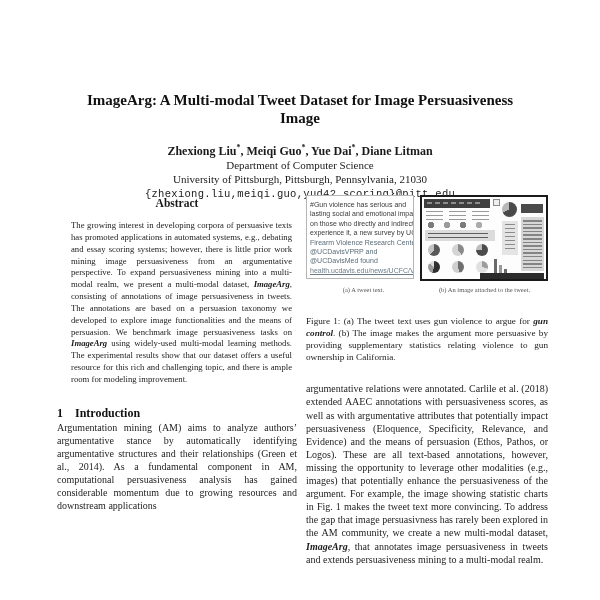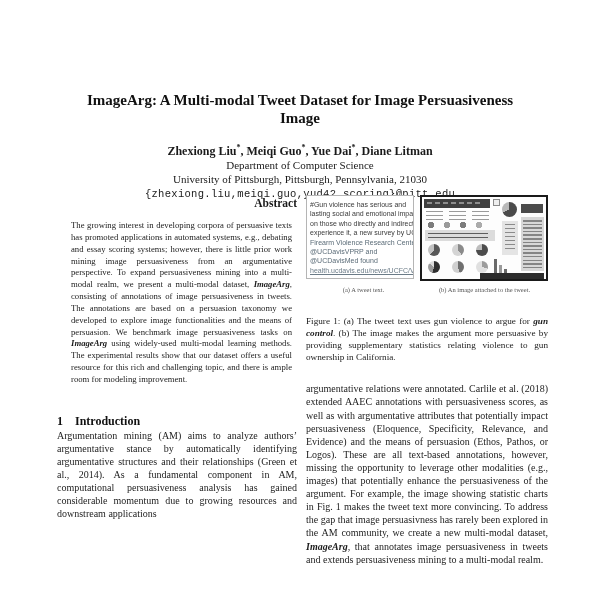--- a/index.html
+++ b/index.html
@@ -12,23 +12,23 @@
   
   .head { position:absolute; top:60px; left:0; right:0; text-align:center;margin-top:32px; }
   .title { font-size:15px; font-weight:bold; line-height:17.5px; color:#111; }
   .authors { margin-top:16px; font-size:12px; font-weight:bold; }
   .authors sup { font-size:8px; }
   .affil { font-size:11px; line-height:13.5px; }
   .email { margin-top:2px; font-family:"Liberation Mono","DejaVu Sans Mono",monospace; font-size:10.5px; letter-spacing:.3px; }
   
   .col-left  { position:absolute; left:57px;  top:197px; width:240px; }
   .col-right { position:absolute; left:306px; top:195px; width:242px; }
-  .abstract-heading { text-align:right; font-weight:bold; font-size:11.5px; margin-bottom:11px; }
+  .abstract-heading { text-align:center; font-weight:bold; font-size:11.5px; margin-bottom:11px; }
   .abstract-body { margin:0 5px 0 14px; font-size:8.7px; line-height:11.85px; text-align:justify; color:#1c1c1c; }
-  .section-heading { margin-top:28px; font-size:12px; font-weight:bold; color:#111; }
+  .section-heading { margin-top:20px; font-size:12px; font-weight:bold; color:#111; }
   .section-heading .num { margin-right:12px; }
   .body-par { font-size:10px; line-height:13.1px; text-align:justify; color:#1c1c1c; }
   .ital { font-style:italic;font-weight:bold; }
   
   .figure { position:relative; width:242px; }
   .fig-row { display:flex; align-items:flex-start; }
   .tweetbox {
     width:108px; height:84px; border:1px solid #b5b5b5; background:#fff;
     padding:4px 3px; font-family:"Liberation Sans","DejaVu Sans",sans-serif;
     font-size:7px; line-height:9.4px; color:#3a3a3a; overflow:hidden;

